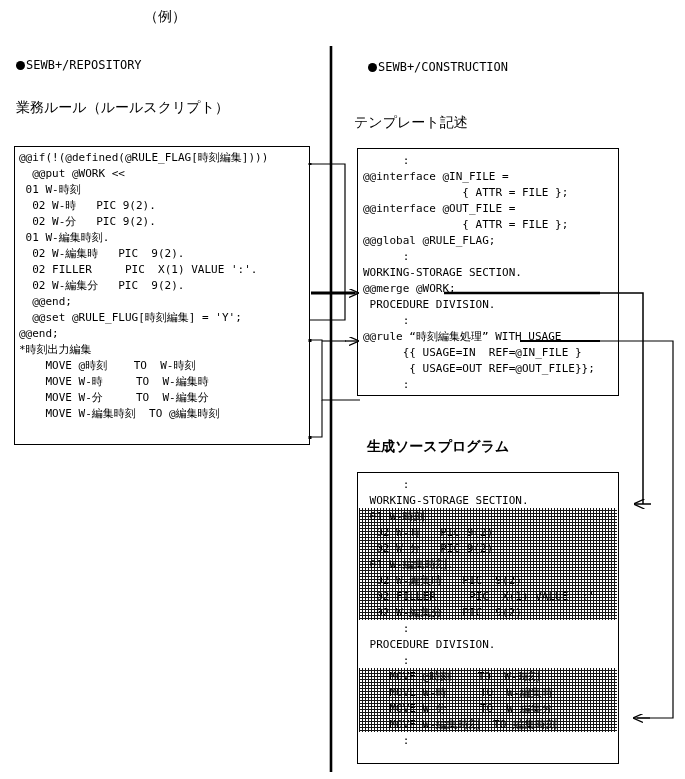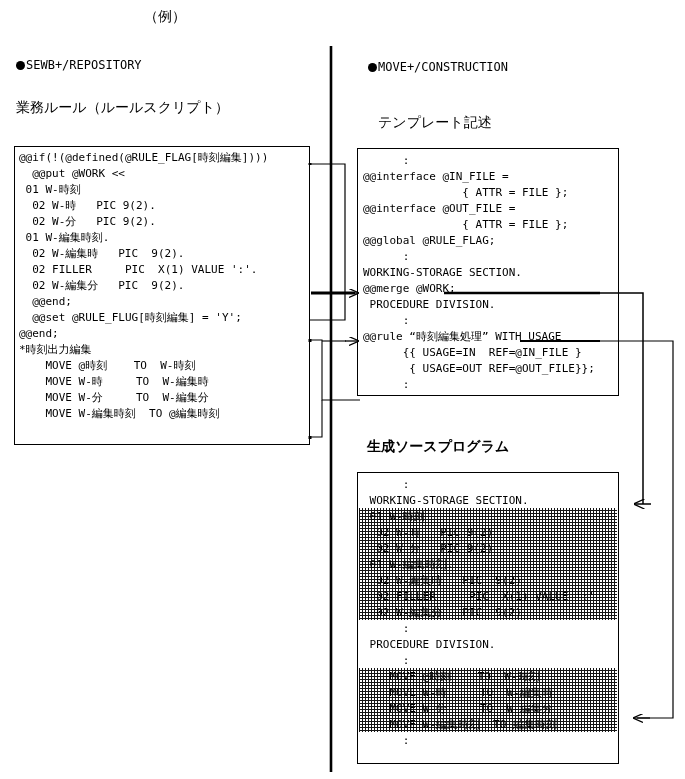--- a/index.html
+++ b/index.html
@@ -44,24 +44,24 @@
   <span class="bullet"></span><span>SEWB+/REPOSITORY</span>
 </div>
 
 <div class="abs panel-label" style="left:16px;top:99px;">業務ルール（ルールスクリプト）</div>
 
 <div class="abs codebox" id="left-code" style="left:14px;top:146px;width:296px;height:299px;padding:3px 0 0 4px;">
   <div class="code" id="left-code-lines"><div class="code-line">@@if(!(@defined(@RULE_FLAG[時刻編集])))</div><div class="code-line">  @@put @WORK &lt;&lt;</div><div class="code-line"> 01 W-時刻</div><div class="code-line">  02 W-時   PIC 9(2).</div><div class="code-line">  02 W-分   PIC 9(2).</div><div class="code-line"> 01 W-編集時刻.</div><div class="code-line">  02 W-編集時   PIC  9(2).</div><div class="code-line">  02 FILLER     PIC  X(1) VALUE ':'.</div><div class="code-line">  02 W-編集分   PIC  9(2).</div><div class="code-line">  @@end;</div><div class="code-line">  @@set @RULE_FLUG[時刻編集] = 'Y';</div><div class="code-line">@@end;</div><div class="code-line">*時刻出力編集</div><div class="code-line">    MOVE @時刻    TO  W-時刻</div><div class="code-line">    MOVE W-時     TO  W-編集時</div><div class="code-line">    MOVE W-分     TO  W-編集分</div><div class="code-line">    MOVE W-編集時刻  TO @編集時刻</div></div>
 </div>
 
 <div class="abs sec-head" style="left:368px;top:60px;">
-  <span class="bullet"></span><span>MOVE+/CONSTRUCTION</span>
+  <span class="bullet"></span><span>SEWB+/CONSTRUCTION</span>
 </div>
 
-<div class="abs panel-label" style="left:378px;top:114px;">テンプレート記述</div>
+<div class="abs panel-label" style="left:354px;top:114px;">テンプレート記述</div>
 
 <div class="abs codebox" id="tpl-code" style="left:357px;top:148px;width:262px;height:248px;padding:4px 0 0 5px;">
   <div class="code" id="tpl-code-lines"><div class="code-line">      :</div><div class="code-line">@@interface @IN_FILE =</div><div class="code-line">               { ATTR = FILE };</div><div class="code-line">@@interface @OUT_FILE =</div><div class="code-line">               { ATTR = FILE };</div><div class="code-line">@@global @RULE_FLAG;</div><div class="code-line">      :</div><div class="code-line">WORKING-STORAGE SECTION.</div><div class="code-line">@@merge @WORK;</div><div class="code-line"> PROCEDURE DIVISION.</div><div class="code-line">      :</div><div class="code-line">@@rule “時刻編集処理” WITH USAGE</div><div class="code-line">      {{ USAGE=IN  REF=@IN_FILE }</div><div class="code-line">       { USAGE=OUT REF=@OUT_FILE}};</div><div class="code-line">      :</div></div>
 </div>
 
 <div class="abs panel-label" style="left:367px;top:438px;font-weight:bold;">生成ソースプログラム</div>
 
 <div class="abs codebox" id="gen-code" style="left:357px;top:472px;width:262px;height:292px;padding:4px 0 0 5px;">
   <div class="code" id="gen-code-lines"><div class="code-line">      :</div><div class="code-line"> WORKING-STORAGE SECTION.</div><div class="code-line"> 01 W-時刻</div><div class="code-line">  02 W-時   PIC 9(2)</div><div class="code-line">  02 W-分   PIC 9(2)</div><div class="code-line"> 01 W-編集時刻.</div><div class="code-line">  02 W-編集時   PIC  9(2)</div><div class="code-line">  02 FILLER     PIC  X(1) VALUE ':'</div><div class="code-line">  02 W-編集分   PIC  9(2)</div><div class="code-line">      :</div><div class="code-line"> PROCEDURE DIVISION.</div><div class="code-line">      :</div><div class="code-line">    MOVE @時刻    TO  W-時刻</div><div class="code-line">    MOVE W-時     TO  W-編集時</div><div class="code-line">    MOVE W-分     TO  W-編集分</div><div class="code-line">    MOVE W-編集時刻  TO 編集時刻</div><div class="code-line">      :</div></div>
 <div class="hatch" style="left: 1px; right: 1px; top: 35px; height: 112px;"></div>

